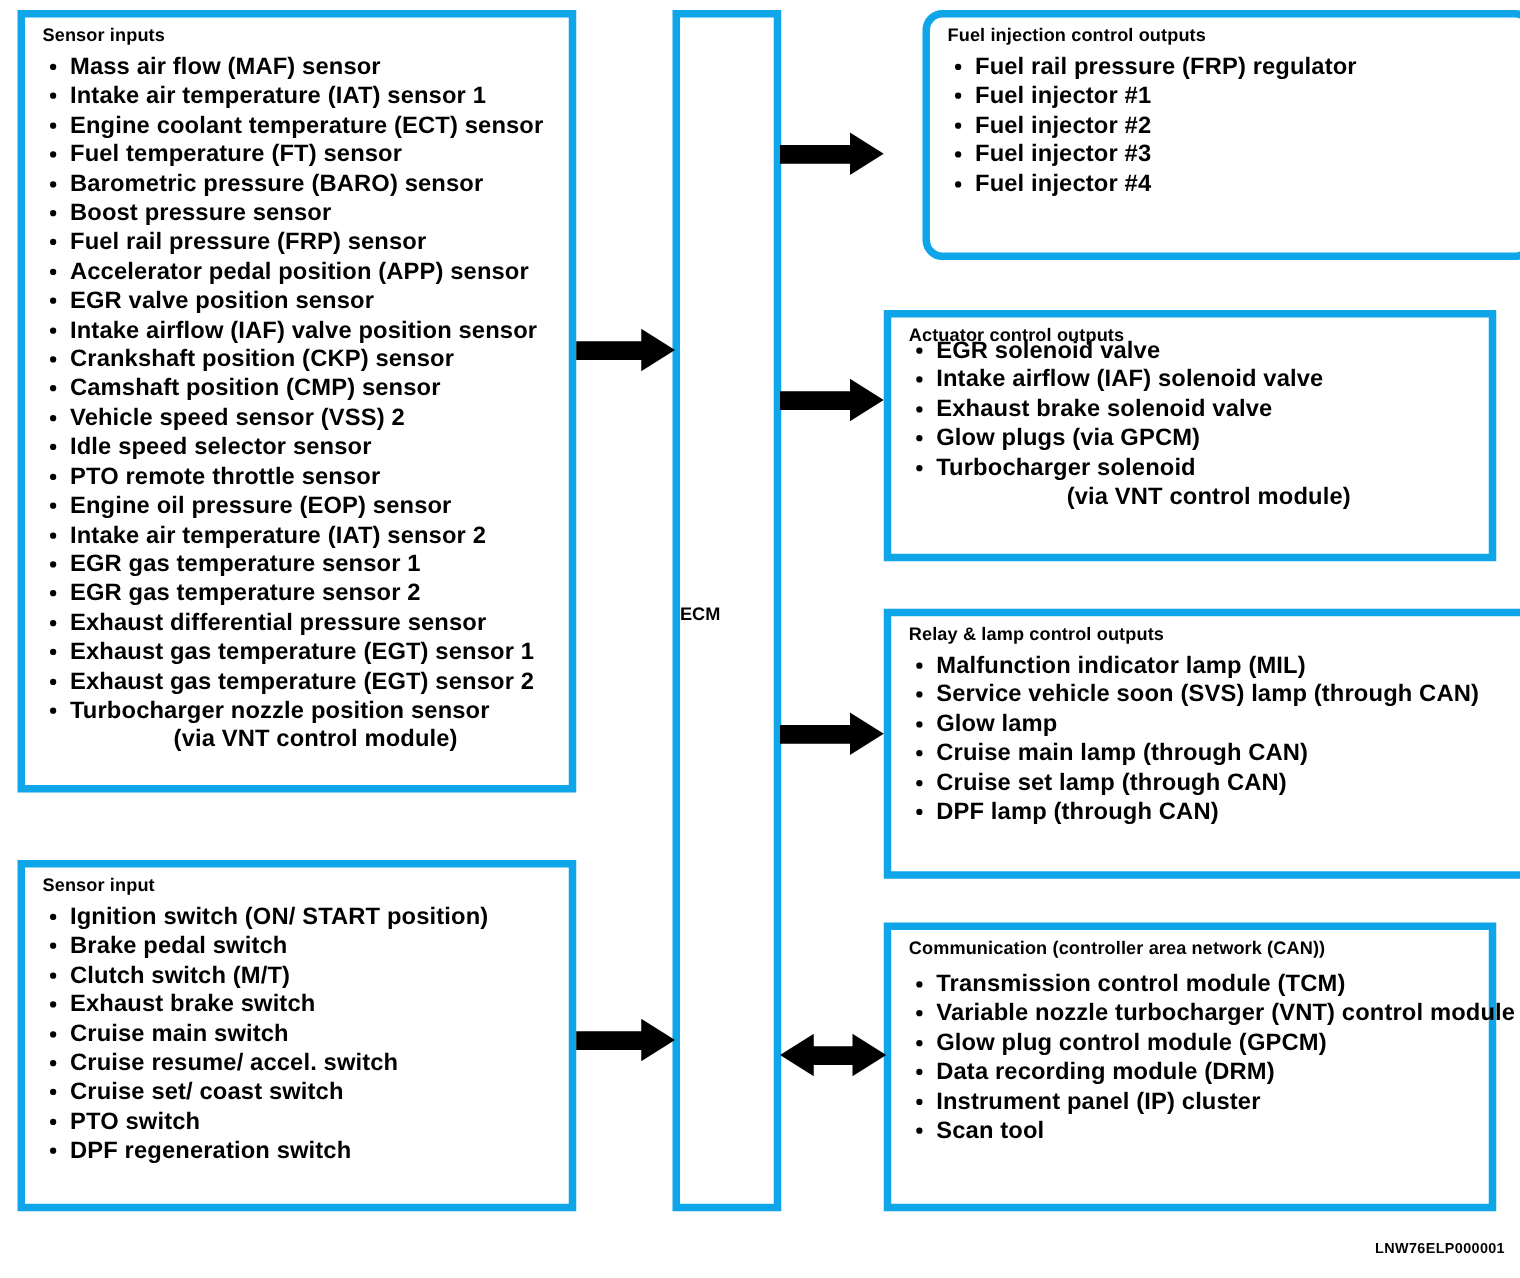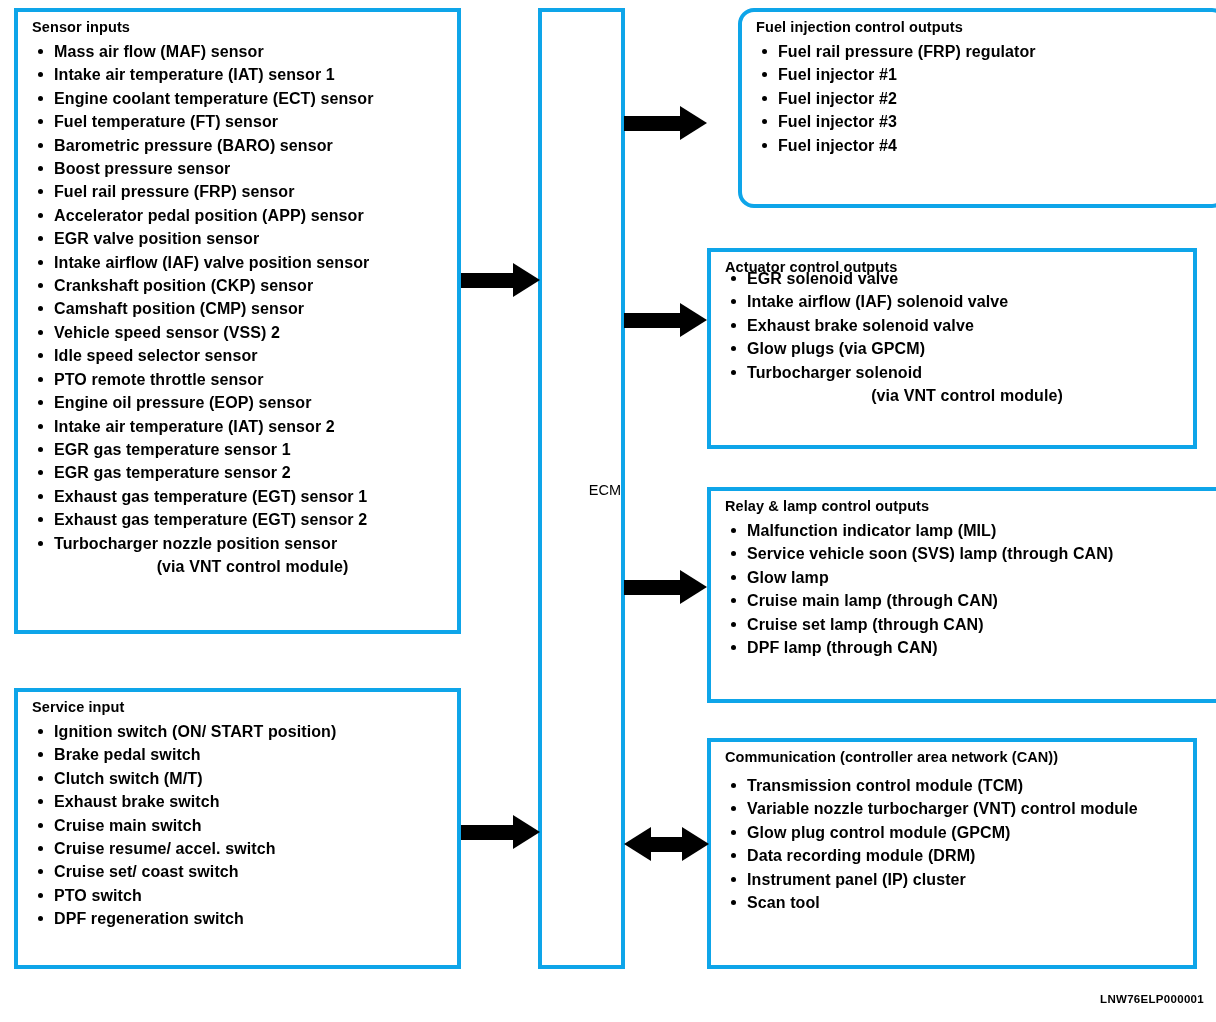--- a/index.html
+++ b/index.html
@@ -1,37 +1,37 @@
 <!DOCTYPE html>
 <html><head>
 <meta charset="utf-8">
 <style>
   html,body{margin:0;padding:0;background:#fff;}
   body{width:1216px;height:1022px;position:relative;
        font-family:"Liberation Sans",sans-serif;color:#000;
        -webkit-font-smoothing:none;}
   .page{position:absolute;inset:0;}
 
-  .box{position:absolute;border:4px solid #0ea5e9;background:#fff;box-sizing:border-box;}
+  .box{position:absolute;border:6px solid #0ea5e9;background:#fff;box-sizing:border-box;}
 
   .box-title{position:absolute;left:14px;top:7px;font-size:14.5px;font-weight:600;
              letter-spacing:.1px;white-space:nowrap;}
 
   ul.items{position:absolute;left:16px;right:6px;margin:0;padding:0;list-style:none;}
-  ul.items li{position:relative;padding-left:20px;font-size:16px;font-weight:600;
+  ul.items li{position:relative;padding-left:20px;font-size:19px;font-weight:600;
               line-height:23.4px;letter-spacing:.1px;white-space:nowrap;}
   ul.items li:before{content:"";position:absolute;left:4px;top:9px;
                      width:5px;height:5px;background:#000;border-radius:50%;}
   ul.items li .cont{display:block;padding-left:0;text-align:center;}
   ul.items li.nobullet:before{display:none;}
 
   
   #ecm-box{left:538px;top:8px;width:87px;height:961px;}
-  #ecm-label{position:absolute;left:0;right:0;top:470px;text-align:right;
-             font-size:14.5px;font-weight:400;}
+  #ecm-label{position:absolute;left:0;right:0;top:470px;text-align:left;
+             font-size:14.5px;font-weight:700;}
 
   
   .arrow{position:absolute;height:34px;}
   .arrow .shaft{position:absolute;left:0;top:10px;height:15px;background:#000;}
   .arrow .head-r{position:absolute;top:0;width:0;height:0;
                  border-top:17px solid transparent;border-bottom:17px solid transparent;
                  border-left:27px solid #000;}
   .arrow .head-l{position:absolute;top:0;left:0;width:0;height:0;
                  border-top:17px solid transparent;border-bottom:17px solid transparent;
                  border-right:27px solid #000;}
@@ -59,31 +59,32 @@
         <li><span>Intake airflow (IAF) valve position sensor</span></li>
         <li><span>Crankshaft position (CKP) sensor</span></li>
         <li><span>Camshaft position (CMP) sensor</span></li>
         <li><span>Vehicle speed sensor (VSS) 2</span></li>
         <li><span>Idle speed selector sensor</span></li>
         <li><span>PTO remote throttle sensor</span></li>
         <li><span>Engine oil pressure (EOP) sensor</span></li>
         <li><span>Intake air temperature (IAT) sensor 2</span></li>
         <li><span>EGR gas temperature sensor 1</span></li>
         <li><span>EGR gas temperature sensor 2</span></li>
+        <li><span>Exhaust differential pressure sensor</span></li>
         <li><span>Exhaust gas temperature (EGT) sensor 1</span></li>
         <li><span>Exhaust gas temperature (EGT) sensor 2</span></li>
         <li><span>Turbocharger nozzle position sensor</span></li>
         <li class="nobullet">
           <span class="cont">(via VNT control module)</span>
         </li>
       </ul>
   </div>
 
   <div class="box" id="switch-box" style="left:14px;top:688px;width:447px;height:281px;">
-    <div class="box-title">Service input</div>
+    <div class="box-title">Sensor input</div>
     <ul class="items" id="switch-list" style="top:28px;">
         <li><span>Ignition switch (ON/ START position)</span></li>
         <li><span>Brake pedal switch</span></li>
         <li><span>Clutch switch (M/T)</span></li>
         <li><span>Exhaust brake switch</span></li>
         <li><span>Cruise main switch</span></li>
         <li><span>Cruise resume/ accel. switch</span></li>
         <li><span>Cruise set/ coast switch</span></li>
         <li><span>PTO switch</span></li>
         <li><span>DPF regeneration switch</span></li>

